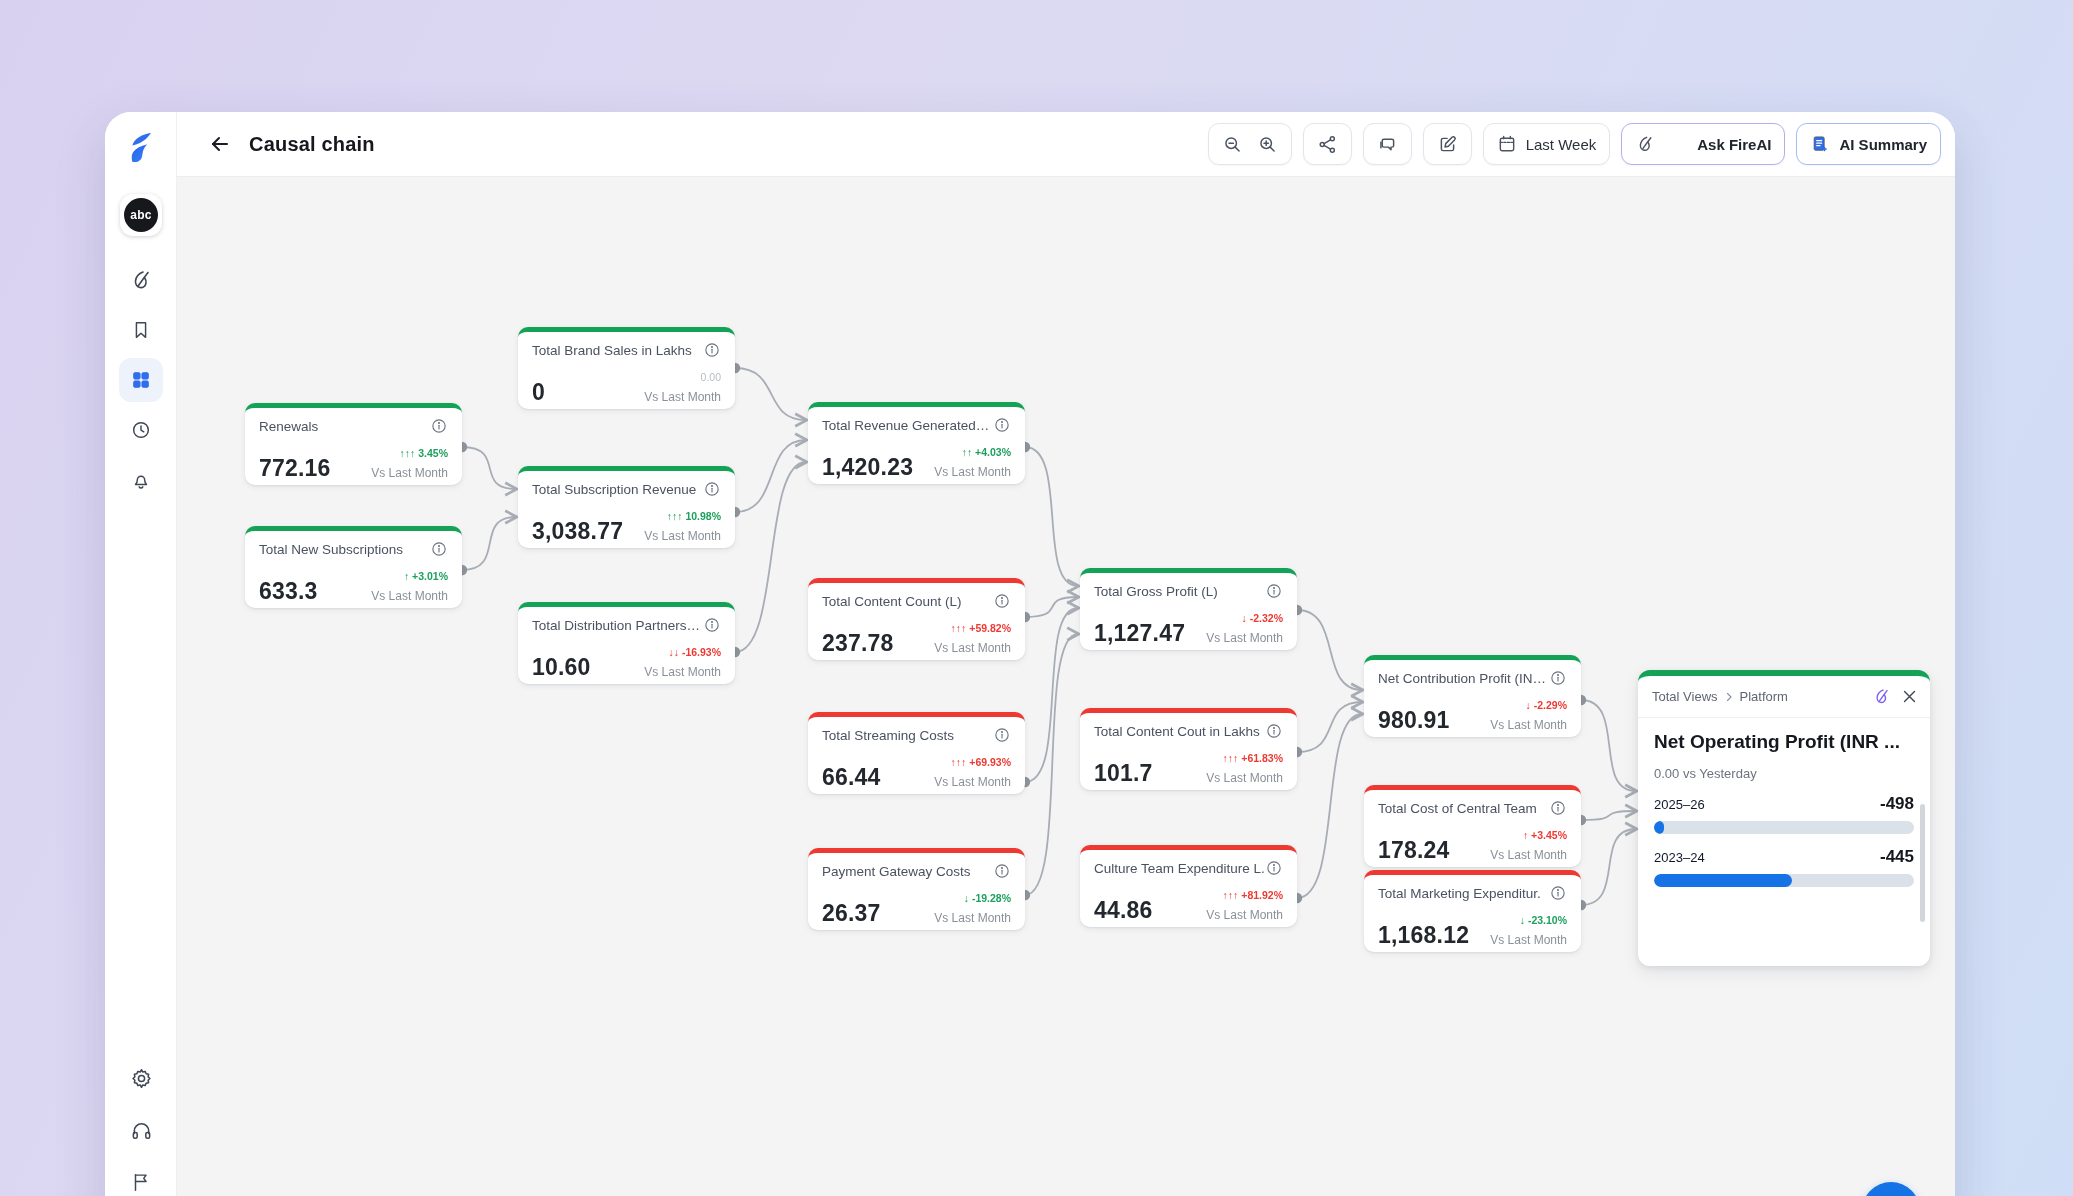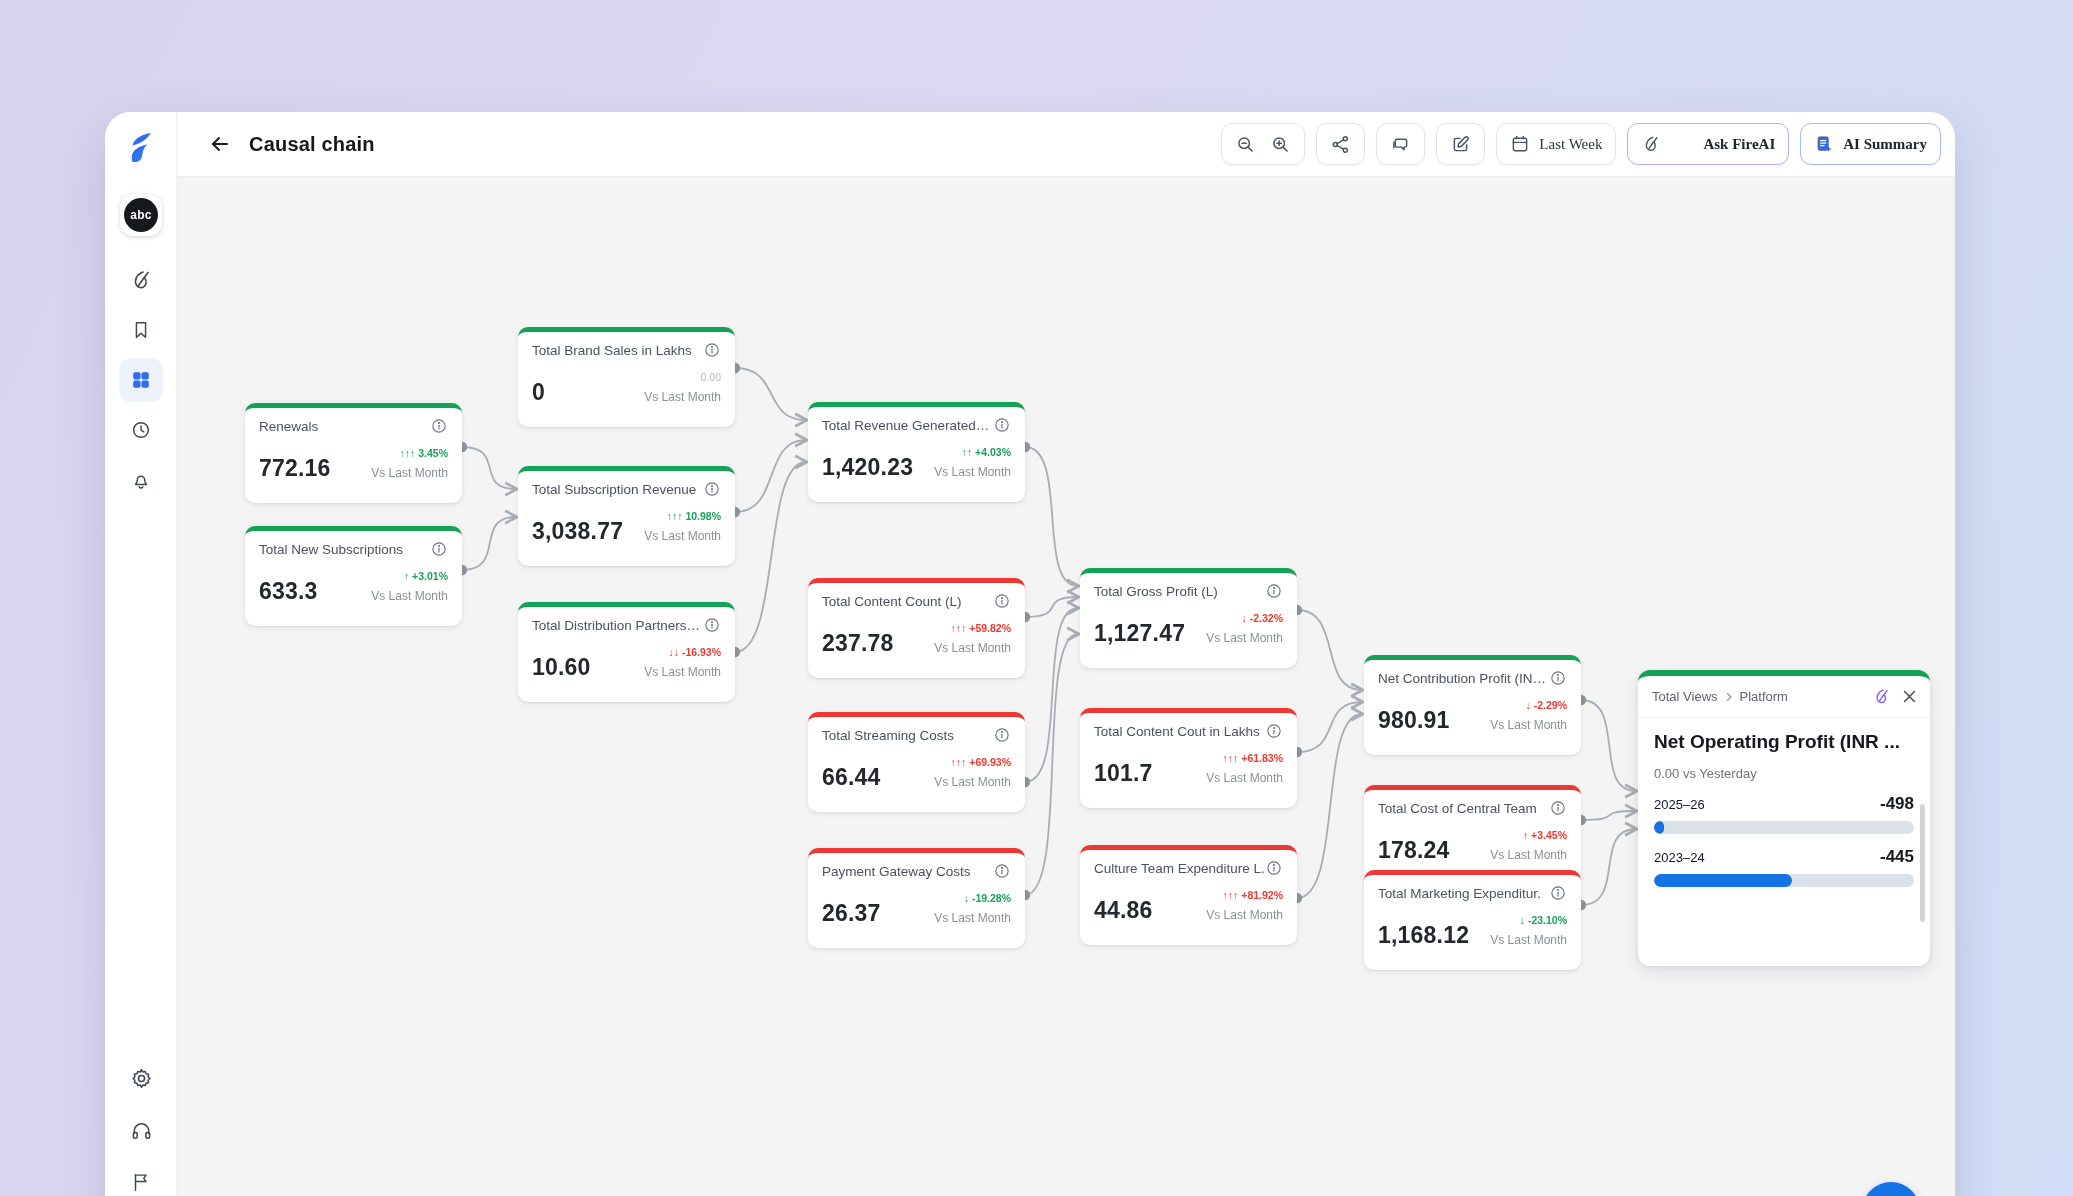--- a/index.html
+++ b/index.html
@@ -38,36 +38,36 @@
     position:absolute; left:72px; top:0; right:0; height:65px; background:#fff;
     border-bottom:1px solid #ececf1; display:flex; align-items:center; padding:0 14px 0 26px; z-index:20;
   }
   .back-btn { width:34px; height:34px; border:none; background:transparent; display:flex; align-items:center;
     justify-content:center; cursor:pointer; margin-right:12px; }
   .page-title { font-size:20px; font-weight:bold; color:#16181d; letter-spacing:.2px; }
   .toolbar { margin-left:auto; display:flex; align-items:center; gap:11px; }
   .tool-btn {
     height:42px; min-width:46px; background:#fff; border:1px solid #e4e5ea; border-radius:11px;
     display:flex; align-items:center; justify-content:center; gap:9px; padding:0 13px; cursor:pointer;
-    font-family:Liberation Serif, serif; font-size:15px; color:#434b57; box-shadow:0 1px 2px rgba(16,24,40,.04);
+    font-family:Liberation Sans, sans-serif; font-size:15px; color:#434b57; box-shadow:0 1px 2px rgba(16,24,40,.04);
   }
   .tool-btn svg { stroke:#4b5260; }
   .zoom-pill { gap:14px; }
   .btn-label { font-size:15px; color:#2c313c; }
   .ask-fireai { border:1.5px solid #bca9f0; font-weight:bold;gap:42px; }
   .ai-summary { border:1.5px solid #a5bdf3; font-weight:bold; }
   .ask-fireai .btn-label,.ai-summary .btn-label { font-weight:bold; color:#20242e; }
   
   .canvas { position:absolute; left:72px; top:65px; right:0; bottom:-80px; background:#f4f4f5; }
   #edges { position:absolute; left:0; top:0; z-index:1; }
   .edge { fill:none; stroke:#a8adb5; stroke-width:1.8px; }
   .edge-dot { fill:#8f959c; }
   
   .card {
-    position:absolute; width:217px; height:100px; background:#fff; border-radius:10px;
+    position:absolute; width:217px; height:82px; background:#fff; border-radius:10px;
     border-top:5px solid #14a356; box-shadow:0 1px 2px rgba(16,24,40,.07),0 2px 6px rgba(16,24,40,.07);
     padding:9px 14px 8px 14px; z-index:5; cursor:pointer;
   }
   .card.c-red { border-top-color:#ee3932; }
   .card.c-green { border-top-color:#14a356; }
   .card-head { display:flex; align-items:center; justify-content:space-between; }
   .card-title { font-size:13.5px; color:#4a5160; white-space:nowrap; overflow:hidden; text-overflow:ellipsis; max-width:172px; }
   .info-icon { flex:0 0 auto; cursor:pointer; display:flex; }
   .card-body { display:flex; align-items:flex-end; justify-content:space-between; margin-top:7px; }
   .card-value { font-size:23px; font-weight:bold; color:#23272e; letter-spacing:.2px; }

